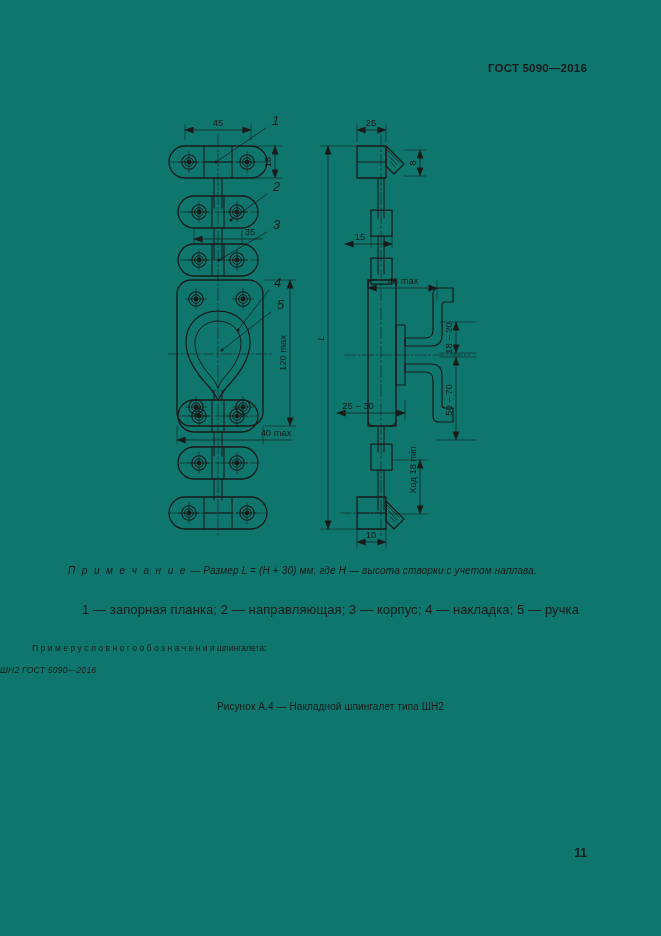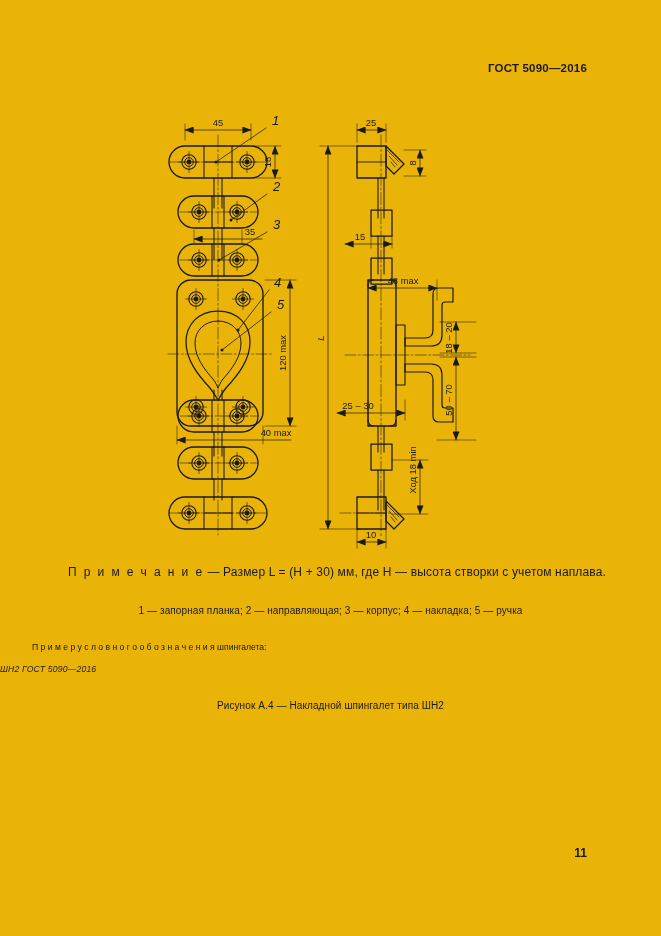--- a/index.html
+++ b/index.html
@@ -2,45 +2,45 @@
 <html><head>
 <meta charset="utf-8">
 <style>
   html,body{margin:0;padding:0;background:#fff;}
   body{
     width:661px;height:936px;position:relative;
     font-family:"Liberation Sans","DejaVu Sans",sans-serif;
     color:#1a1a1a;
     -webkit-font-smoothing:antialiased;
   }
-  .page{position:absolute;inset:0;background:#eab308;}
+  .page{position:absolute;inset:0;background:#0f766e;}
 
   
   .doc-header{
     position:absolute;top:62px;right:74px;
     font-size:11.5px;font-weight:bold;letter-spacing:.2px;
     white-space:nowrap;
   }
   .page-number{
     position:absolute;bottom:76px;right:74px;
     font-size:12px;font-weight:bold;
   }
 
   
   .drawing{position:absolute;left:0;top:100px;width:534px;height:460px;}
   .drawing svg{display:block;}
 
   
   .notes{position:absolute;left:0;top:565px;width:661px;}
   .note-line{
-    font-size:12px;margin:0 16px 0 68px;white-space:nowrap;letter-spacing:.15px;
+    font-size:10px;margin:0 16px 0 68px;white-space:nowrap;letter-spacing:.15px;font-style:italic;
   }
   .sp{letter-spacing:1.9px;}
   .legend-line{
-    font-size:10px;text-align:center;margin-top:26px;white-space:nowrap;
+    font-size:13px;text-align:center;margin-top:26px;white-space:nowrap;
     letter-spacing:.1px;
   }
   .example-label{
     font-size:8.6px;margin:26px 0 0 32px;white-space:nowrap;
   }
   .example-code{
     font-size:8.6px;font-style:italic;margin-top:12px;
     white-space:nowrap;letter-spacing:.2px;
   }
   .figure-caption{

